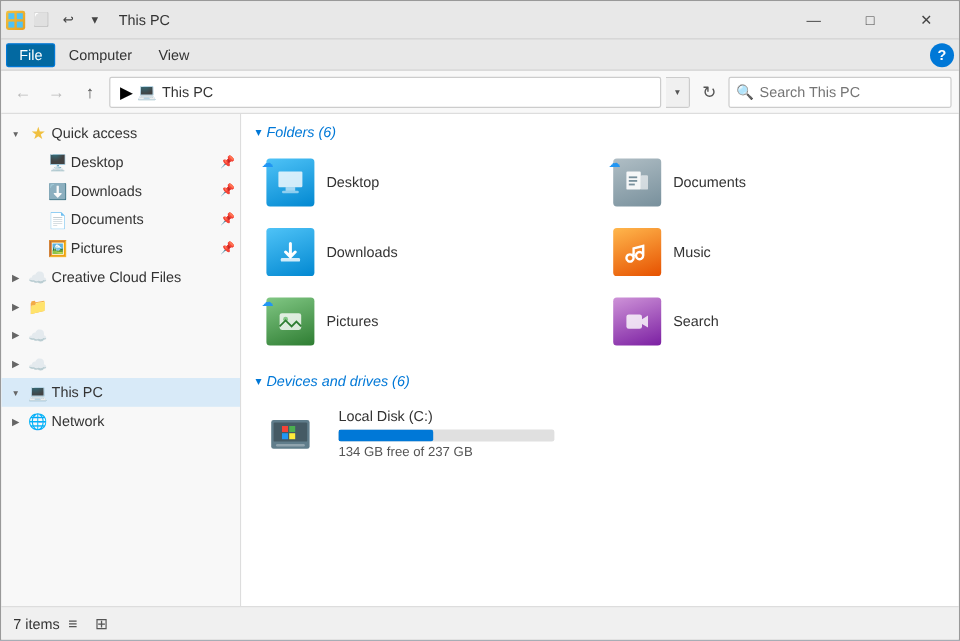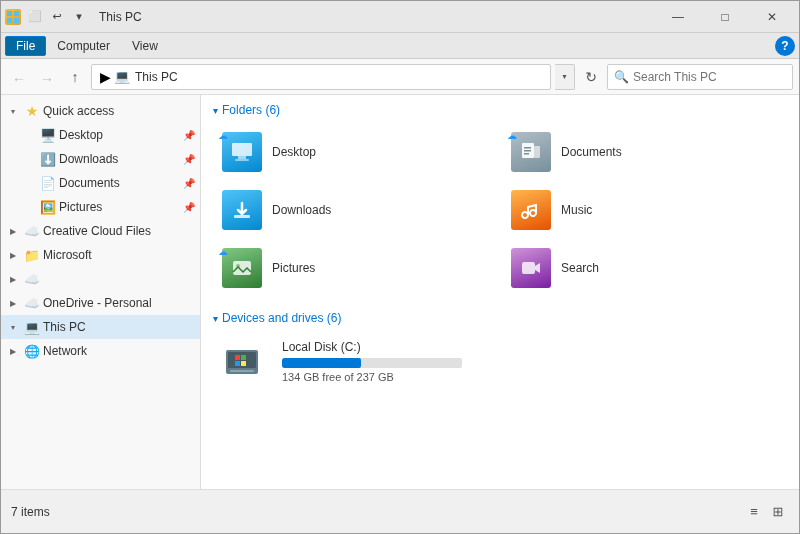--- a/index.html
+++ b/index.html
@@ -199,21 +199,21 @@
     .content-area::-webkit-scrollbar { width: 8px; }
     .content-area::-webkit-scrollbar-thumb { background: #ccc; border-radius: 4px; }
 
     .section-header {
       display: flex; align-items: center;
       gap: 4px; margin-bottom: 8px;
       cursor: pointer;
     }
     .section-chevron { font-size: 10px; color: #0078d7; }
     .section-title {
-      font-size: 12px; color: #0078d7; font-weight: 400;
+      font-size: 12px; color: #0078d7; font-weight: 400; font-style: italic;
     }
 
     .folders-grid {
       display: grid;
       grid-template-columns: repeat(2, 1fr);
       gap: 4px;
       margin-bottom: 16px;
     }
 
     .folder-item {
@@ -277,26 +277,26 @@
       overflow: hidden; margin-bottom: 3px;
     }
     .drive-bar-fill {
       height: 100%; background: #0078d7;
       border-radius: 2px;
     }
     .drive-free { font-size: 11px; color: #555; }
 
     
     .status-bar {
-      height: 44px;
+      height: 28px;
       background: #f0f0f0;
       border-top: 1px solid #ddd;
       display: flex; align-items: center;
       padding: 0 10px;
-      justify-content: space-between;
+      justify-content: flex-start;
     }
     .status-text { font-size: 12px; color: #333; }
     .view-btns { display: flex; gap: 2px; }
     .view-btn {
       width: 22px; height: 22px;
       border: 1px solid transparent;
       background: none; cursor: pointer;
       display: flex; align-items: center; justify-content: center;
       font-size: 13px; color: #555;
     }
@@ -400,30 +400,28 @@
       </div>
 
       <div class="sidebar-item">
         <span class="expand-arrow">▶</span>
         <span class="sidebar-icon" style="font-size:13px;">☁️</span>
         <span class="sidebar-label">Creative Cloud Files</span>
       </div>
       <div class="sidebar-item">
         <span class="expand-arrow">▶</span>
         <span class="sidebar-icon" style="font-size:13px;">📁</span>
-        <span class="sidebar-label">Microsoft</span>
       </div>
       <div class="sidebar-item">
         <span class="expand-arrow">▶</span>
         <span class="sidebar-icon" style="font-size:13px;">☁️</span>
       </div>
       <div class="sidebar-item">
         <span class="expand-arrow">▶</span>
         <span class="sidebar-icon" style="font-size:13px;">☁️</span>
-        <span class="sidebar-label">OneDrive - Personal</span>
       </div>
       <div class="sidebar-item selected">
         <span class="expand-arrow">▾</span>
         <span class="sidebar-icon" style="font-size:13px;">💻</span>
         <span class="sidebar-label">This PC</span>
       </div>
       <div class="sidebar-item">
         <span class="expand-arrow">▶</span>
         <span class="sidebar-icon" style="font-size:13px;">🌐</span>
         <span class="sidebar-label">Network</span>

